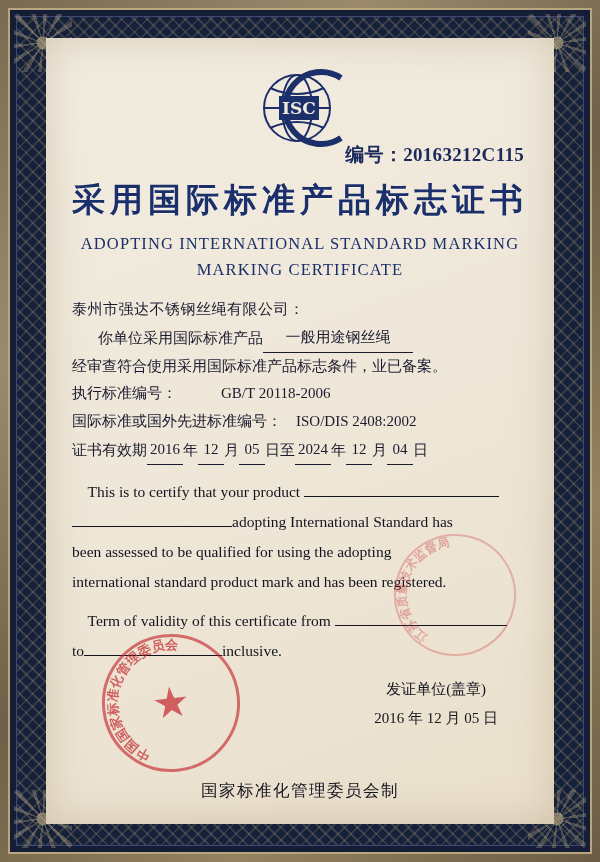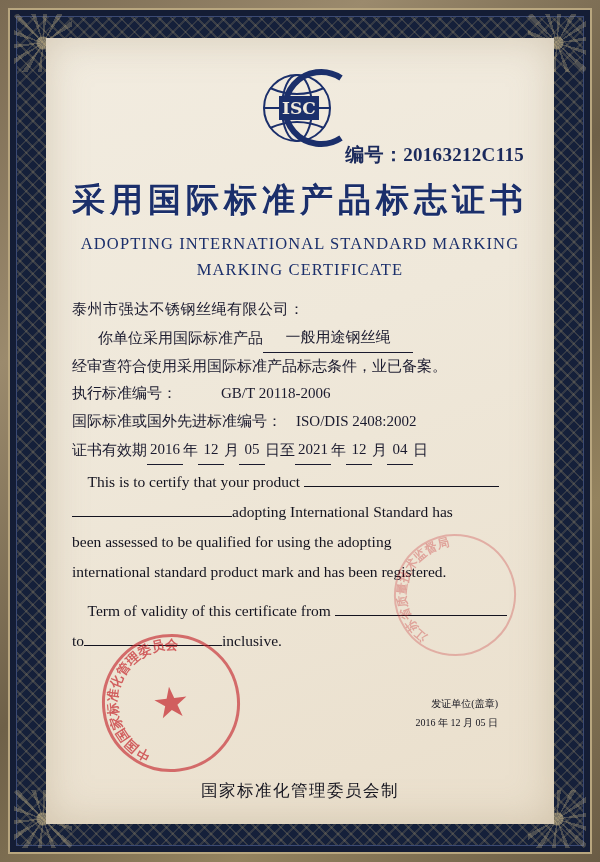--- a/index.html
+++ b/index.html
@@ -79,30 +79,30 @@
   .line{display:flex;align-items:flex-end;white-space:nowrap;}
   .company{font-weight:normal;letter-spacing:0.5px;}
   .indent{padding-left:26px;}
   .ul{
     border-bottom:1px solid #1a1a2e;
     display:inline-block;text-align:center;
   }
   .ul.w150{min-width:150px;}
   .ul.w36{min-width:36px;}
   .ul.w26{min-width:26px;}
-  .body-en{margin-top:2px;color:#13131f;font-size:15.5px;line-height:1.95;text-align:justify;}
+  .body-en{margin-top:12px;color:#13131f;font-size:15.5px;line-height:1.95;text-align:justify;}
   .body-en p{margin:0;}
   .blank{display:inline-block;border-bottom:1px solid #13131f;}
   .b200{width:195px;}
   .b165{width:160px;}
   .b175{width:172px;}
   .b140{width:138px;}
 
   
-  .sign{position:absolute;right:56px;bottom:92px;text-align:right;color:#15151f;font-size:10px;line-height:1.9;}
+  .sign{position:absolute;right:56px;bottom:92px;text-align:center;color:#15151f;font-size:15px;line-height:1.9;}
   .footer{
     position:absolute;left:0;right:0;bottom:22px;text-align:center;
     color:#15151f;font-size:16.5px;letter-spacing:1.5px;
   }
 
   
   .seal{
     position:absolute;left:56px;bottom:52px;width:132px;height:132px;border-radius:50%;
     border:3px solid rgba(196,32,40,0.72);
     color:rgba(196,32,40,0.78);
@@ -185,21 +185,21 @@
       </div>
 
       <div class="line">
         <span>证书有效期</span>
         <span class="ul w36">2016</span>
         <span>年</span>
         <span class="ul w26">12</span>
         <span>月</span>
         <span class="ul w26">05</span>
         <span>日至</span>
-        <span class="ul w36">2021</span>
+        <span class="ul w36">2024</span>
         <span>年</span>
         <span class="ul w26">12</span>
         <span>月</span>
         <span class="ul w26">04</span>
         <span>日</span>
       </div>
     </div>
 
     <div class="body-en">
       <p>

